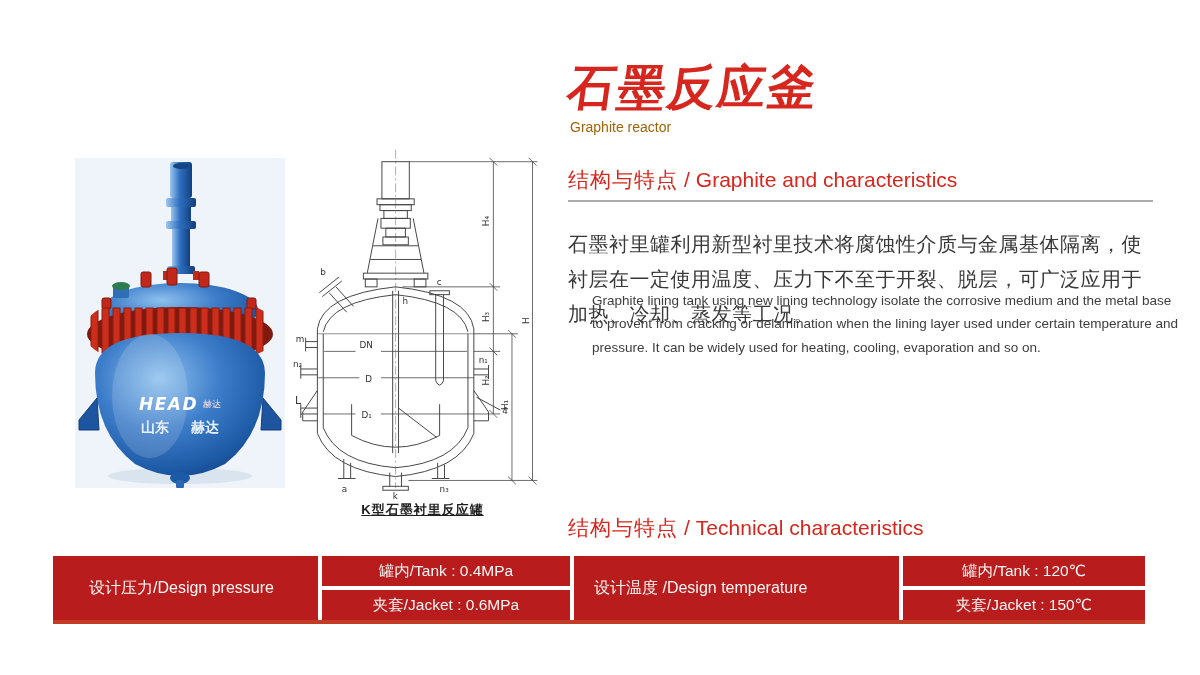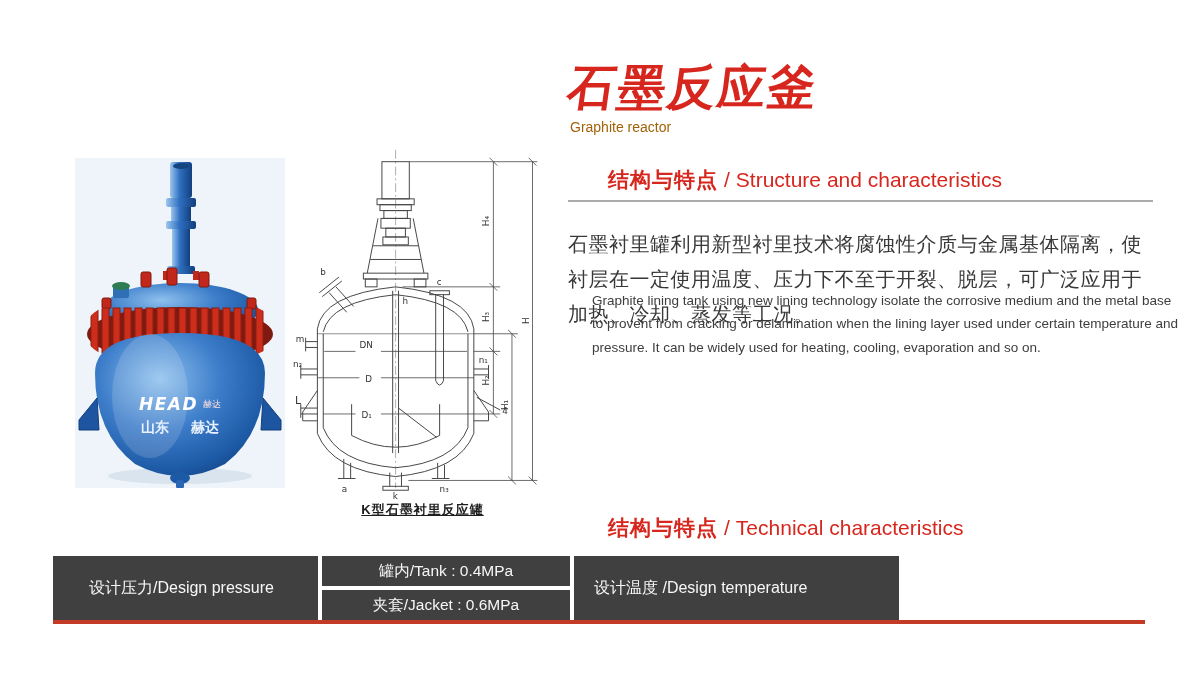--- a/index.html
+++ b/index.html
@@ -3,39 +3,39 @@
 <meta charset="utf-8">
 <style>
   html,body{margin:0;padding:0;background:#e8e8e8;}
   .page{position:relative;width:1200px;height:675px;background:#ffffff;overflow:hidden;
         font-family:"Liberation Sans","DejaVu Sans",sans-serif;}
   
   .title-zh{position:absolute;left:568px;top:56px;font-size:48px;font-weight:900;
             color:#d7261d;transform:skewX(-8deg);letter-spacing:2px;white-space:nowrap;}
   .title-en{position:absolute;left:570px;top:119px;font-size:14px;color:#a16207;}
   .sec-head{position:absolute;left:568px;font-size:21px;color:#d7261d;white-space:nowrap;}
-  .sec-head .zh{font-weight:bold;letter-spacing:1px;margin-left:40px;}
+  .sec-head .zh{font-weight:normal;letter-spacing:1px;}
   .sec-head .sep{margin:0 6px;font-weight:normal;}
   .sec-head .en{font-weight:normal;}
   .head-structure{top:166px;}
   .head-technical{top:514px;}
   .rule{position:absolute;left:568px;top:200px;width:585px;height:2px;background:#ababab;}
   .body-zh{position:absolute;left:568px;top:207px;width:588px;font-size:20px;
            line-height:35px;color:#383838;letter-spacing:.5px;}
   .body-en{position:absolute;left:568px;top:275px;width:588px;font-size:13.5px;
            line-height:23.5px;color:#3d3d3d;margin-left:24px;}
   
   .drawing-caption{position:absolute;left:290px;top:501px;width:265px;text-align:center;
                    font-size:13px;font-weight:bold;color:#1d1d1d;text-decoration:underline;
                    letter-spacing:1px;}
   
   .spec-table{position:absolute;left:53px;top:556px;width:1092px;height:64px;
               display:grid;grid-template-columns:265px 248px 325px 242px;
               column-gap:4px;background:#ffffff;}
-  .cell{background:#404040;color:#f7f7f7;display:flex;align-items:center;font-size:16px;}
+  .cell{background:#b91c1c;color:#f7f7f7;display:flex;align-items:center;font-size:16px;}
   .cell.label1{padding-left:36px;}
   .cell.label2{padding-left:20px;}
   .vals{display:flex;flex-direction:column;row-gap:4px;}
   .vals .cell{flex:1;justify-content:center;font-size:15.5px;padding:0;}
   .table-redline{position:absolute;left:53px;top:620px;width:1092px;height:4px;background:#c43b25;}
   
   .photo{position:absolute;left:75px;top:158px;width:210px;height:376px;}
   .drawing{position:absolute;left:290px;top:148px;width:265px;height:352px;}
   svg text{font-family:"DejaVu Sans","Liberation Sans",sans-serif;}
 </style>
@@ -271,34 +271,38 @@
       </g>
     </svg>
   </div>
 
   <div class="drawing-caption">K型石墨衬里反应罐</div>
 
   <div class="title-zh">石墨反应釜</div>
   <div class="title-en">Graphite reactor</div>
 
   <div class="sec-head head-structure">
-    <span class="zh">结构与特点</span><span class="sep">/</span><span class="en">Structure and characteristics</span>
+    <span class="zh">结构与特点</span><span class="sep">/</span><span class="en">Graphite and characteristics</span>
   </div>
   <div class="rule"></div>
 
   <p class="body-zh">石墨衬里罐利用新型衬里技术将腐蚀性介质与金属基体隔离，使衬层在一定使用温度、压力下不至于开裂、脱层，可广泛应用于加热、冷却、蒸发等工况。</p>
   <p class="body-en">Graphite  lining tank using new lining technology isolate the corrosive medium and the metal base to provent from cracking or delamination when the lining layer used under certain temperature and pressure. It can be widely used for heating, cooling, evaporation and so on.</p>
 
   <div class="sec-head head-technical">
     <span class="zh">结构与特点</span><span class="sep">/</span><span class="en">Technical characteristics</span>
   </div>
 
   <div class="spec-table">
     <div class="cell label1">设计压力/Design pressure</div>
     <div class="vals">
       <div class="cell">罐内/Tank : 0.4MPa</div>
       <div class="cell">夹套/Jacket : 0.6MPa</div>
     </div>
     <div class="cell label2">设计温度 /Design temperature</div>
+    <div class="vals">
+      <div class="cell">罐内/Tank : 120℃</div>
+      <div class="cell">夹套/Jacket : 150℃</div>
+    </div>
   </div>
   <div class="table-redline"></div>
 
 </div>
 
 </body></html>

